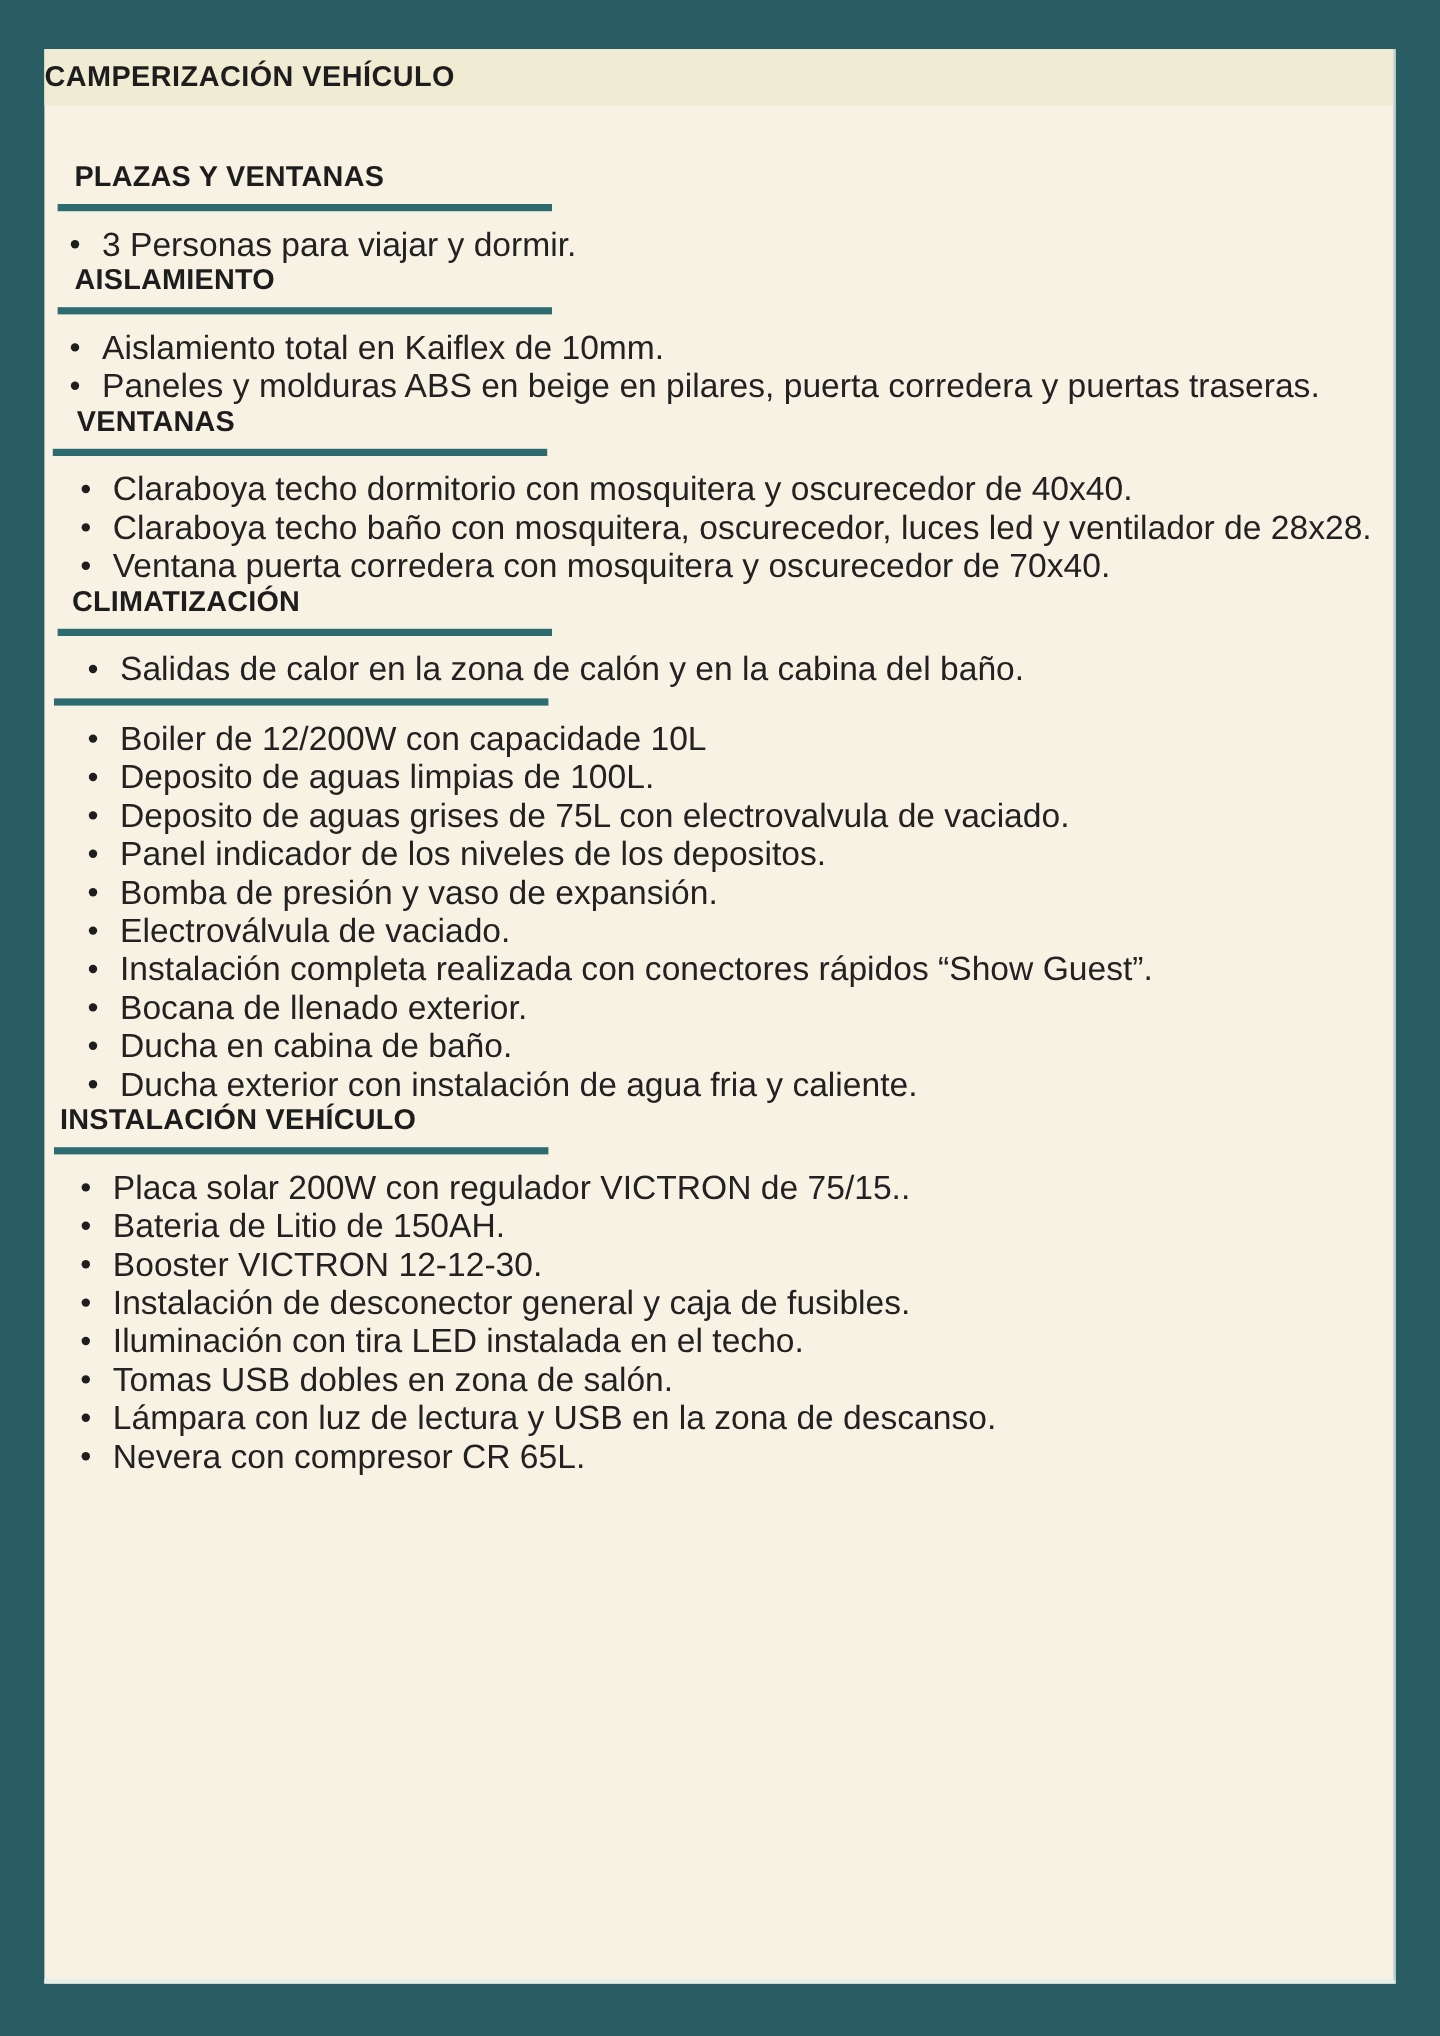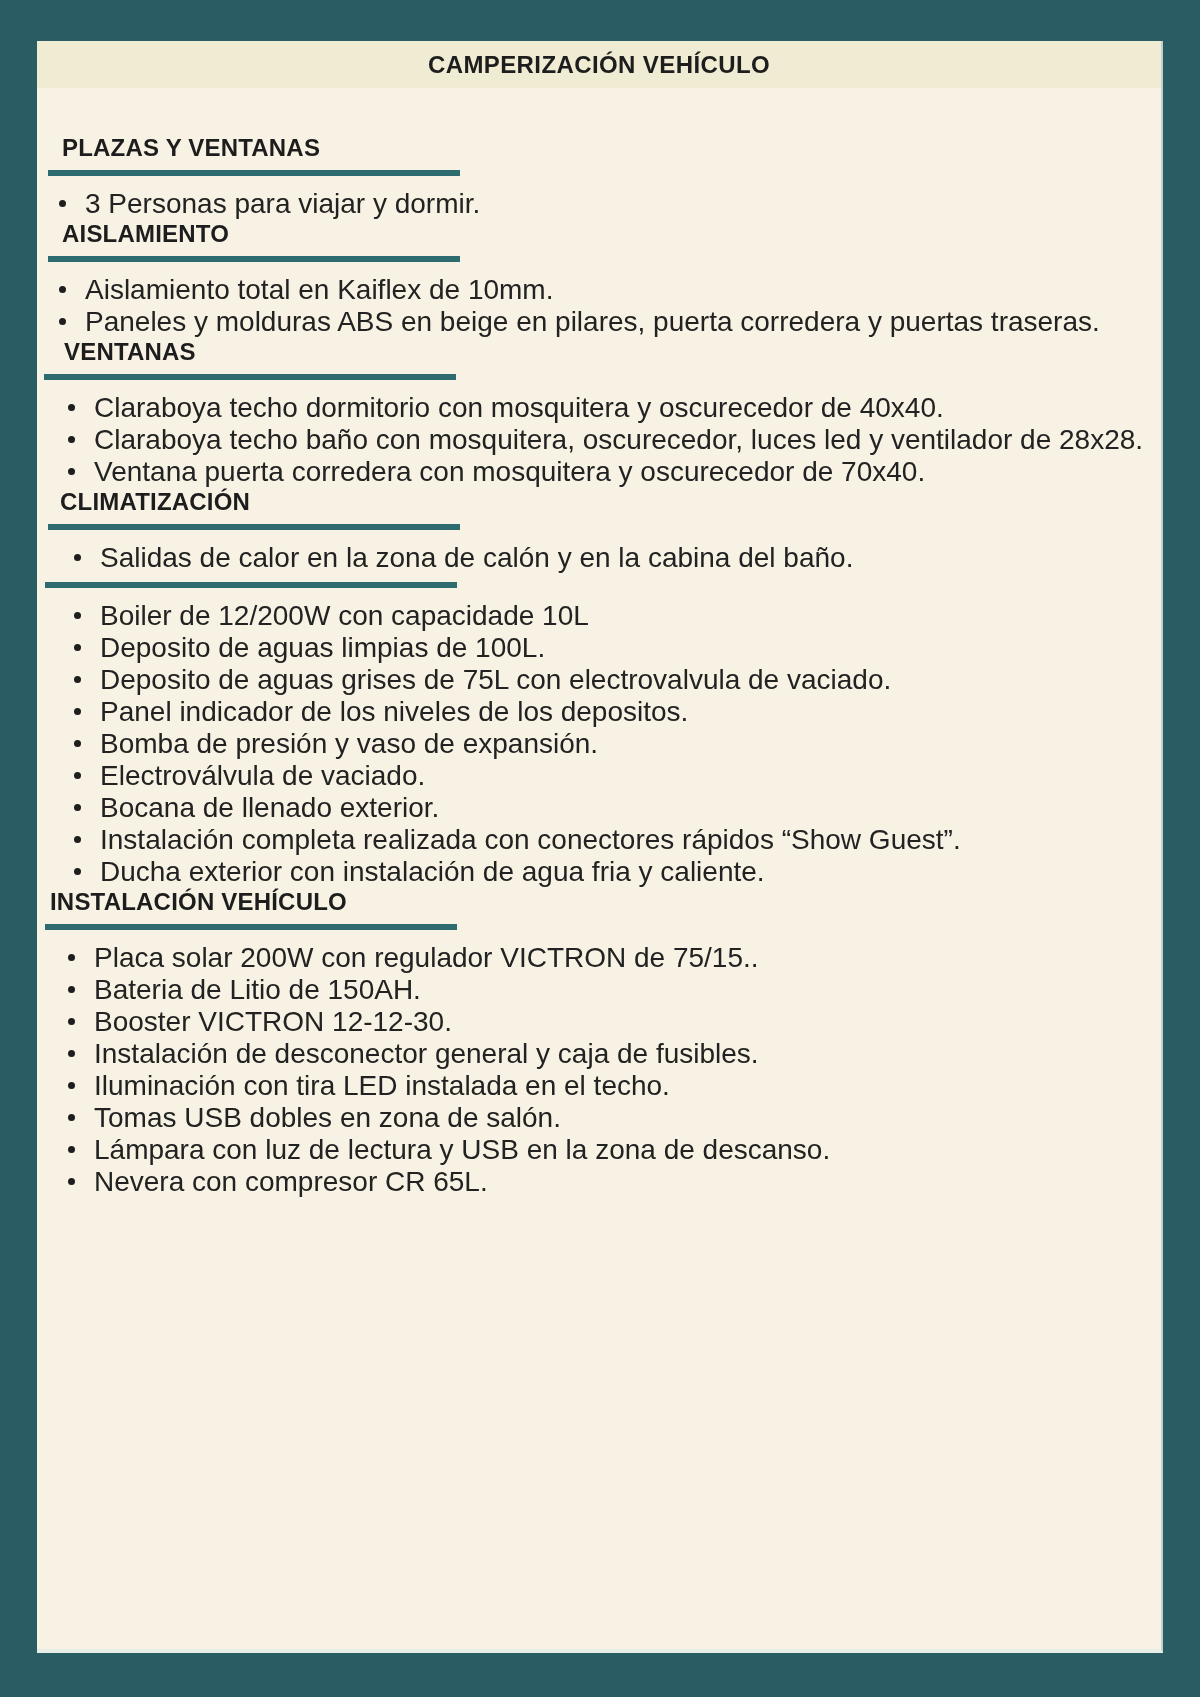--- a/index.html
+++ b/index.html
@@ -24,21 +24,21 @@
     background: #f7f2e3;
     border-right: 2px solid #bdd2ce;
     border-bottom: 4px solid #e6eee6;
     box-sizing: border-box;
   }
   .header-band {
     height: 47px;
     background: #f0ecd3;
     display: flex;
     align-items: center;
-    justify-content: center;
+    justify-content: flex-start;
   }
   .doc-title {
     margin: 0;
     font-size: 24px;
     font-weight: bold;
     letter-spacing: 0.4px;
     color: #1d1d1d;
   }
   main {
     padding-top: 46px;
@@ -142,22 +142,23 @@
         </section>
         <section>
           <div class="rule"></div>
           <ul>
             <li><span class="dot"></span>Boiler de 12/200W con capacidade 10L</li>
             <li><span class="dot"></span>Deposito de aguas limpias de 100L.</li>
             <li><span class="dot"></span>Deposito de aguas grises de 75L con electrovalvula de vaciado.</li>
             <li><span class="dot"></span>Panel indicador de los niveles de los depositos.</li>
             <li><span class="dot"></span>Bomba de presión y vaso de expansión.</li>
             <li><span class="dot"></span>Electroválvula de vaciado.</li>
+            <li><span class="dot"></span>Instalación completa realizada con conectores rápidos “Show Guest”.</li>
             <li><span class="dot"></span>Bocana de llenado exterior.</li>
-            <li><span class="dot"></span>Instalación completa realizada con conectores rápidos “Show Guest”.</li>
+            <li><span class="dot"></span>Ducha en cabina de baño.</li>
             <li><span class="dot"></span>Ducha exterior con instalación de agua fria y caliente.</li>
           </ul>
         </section>
         <section>
           <h2>INSTALACIÓN VEHÍCULO</h2>
           <div class="rule"></div>
           <ul>
             <li><span class="dot"></span>Placa solar 200W con regulador VICTRON de 75/15..</li>
             <li><span class="dot"></span>Bateria de Litio de 150AH.</li>
             <li><span class="dot"></span>Booster VICTRON 12-12-30.</li>

